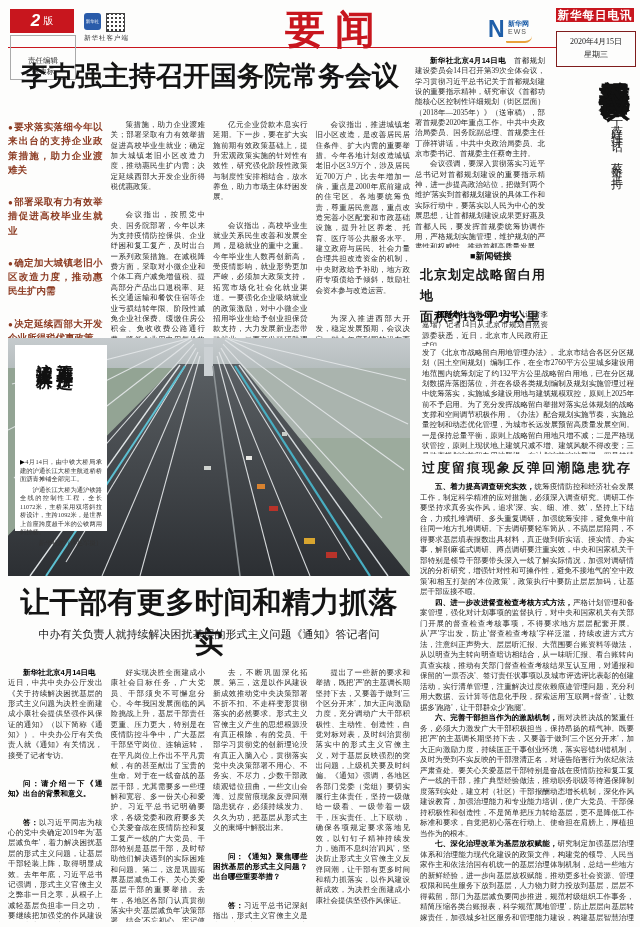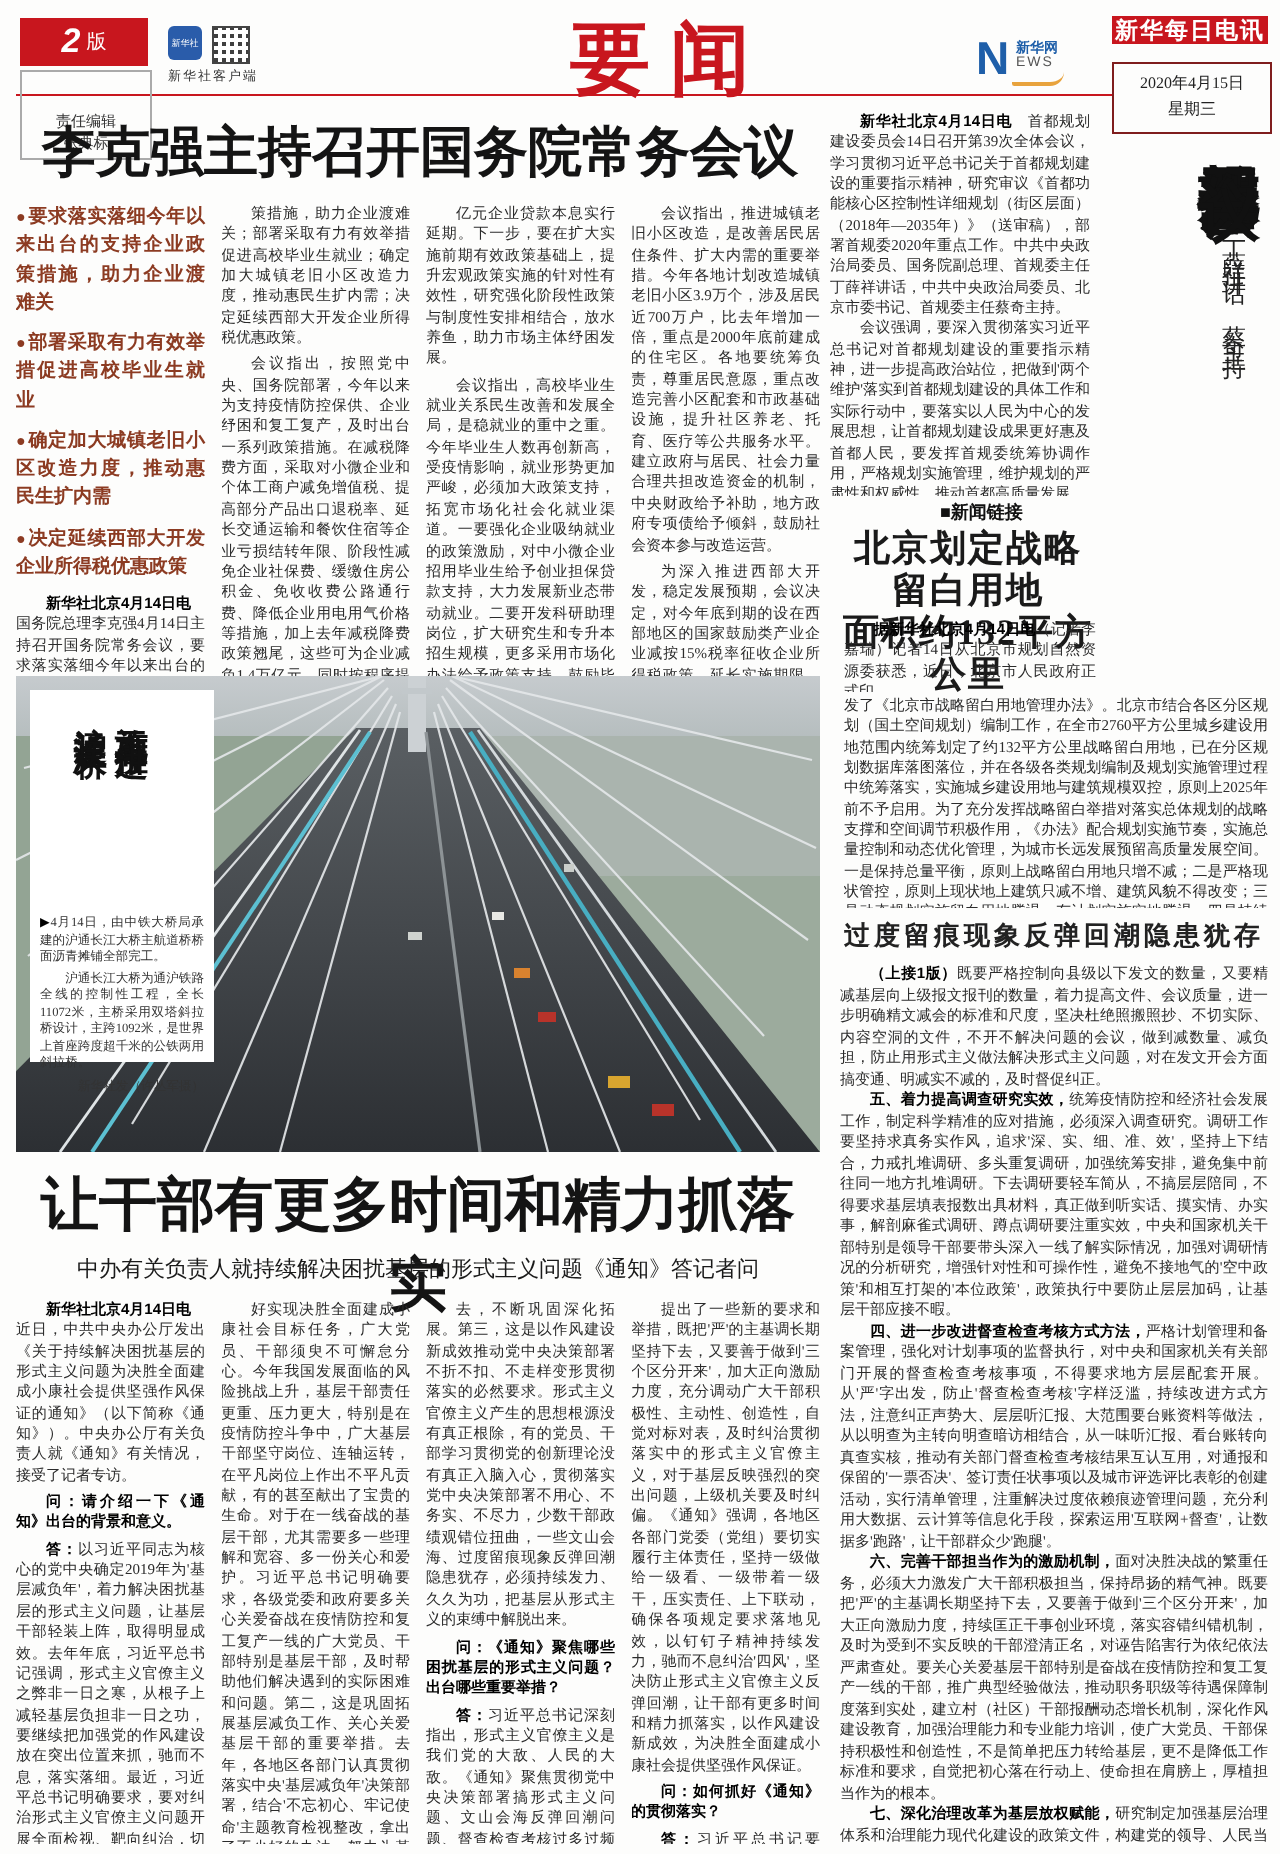--- a/index.html
+++ b/index.html
@@ -39,40 +39,40 @@
   .paperbox{left:556px;top:8px;width:78px;height:14px;background:#c8161e;color:#fff;
             font-size:11.5px;font-weight:bold;display:flex;align-items:center;justify-content:center;
             letter-spacing:1px;}
   .datebox{left:556px;top:31px;width:78px;height:31px;border:1px solid #7f1d1d;background:#fdfdfc;
            font-size:8px;line-height:13px;text-align:center;padding-top:3px;color:#222;}
   
   .a1-title{left:10px;top:58px;width:400px;text-align:center;font-size:27px;font-weight:bold;
             color:#141414;font-family:"Liberation Sans","DejaVu Sans",sans-serif;letter-spacing:0px;}
   .a1-cols{left:8px;top:102px;width:402px;height:240px;display:flex;gap:8px;overflow:hidden;}
   .col{flex:1 1 0;overflow:hidden;}
-  .col p{margin:0 0 3px 0;font-size:7.5px;line-height:1.38;text-align:justify;text-indent:2em;}
+  .col p{margin:18px 0 3px 0;font-size:7.5px;line-height:1.38;text-align:justify;text-indent:2em;}
   .col p strong{font-family:"Liberation Sans",sans-serif;font-weight:bold;color:#000;}
   .col p.bq{font-weight:bold;color:#000;font-family:"Liberation Sans",sans-serif;}
   .col p.blt{color:#8c3b22;font-size:9.5px;line-height:1.5;font-weight:bold;text-indent:0;
              margin-bottom:6px;font-family:"Liberation Sans",sans-serif;}
   .col p.blt .dot{font-size:8px;margin-right:1px;}
   
   .a2-body{left:415px;top:56px;width:130px;height:192px;overflow:hidden;}
   .a2-body p{margin:0;font-size:7.5px;line-height:1.38;text-align:justify;text-indent:2em;}
   .a2-body p strong{font-family:"Liberation Sans",sans-serif;color:#000;}
   .a2-vt{left:550px;top:56px;width:84px;height:292px;writing-mode:vertical-rl;
          display:flex;align-items:flex-start;}
   .a2-vt .vt{font-size:31px;font-weight:bold;color:#111;letter-spacing:1px;line-height:40px;
              font-family:"Liberation Sans","DejaVu Sans",sans-serif;}
   .a2-vt .vs{font-size:12px;color:#222;margin-top:46px;letter-spacing:5px;line-height:34px;
              font-family:"Liberation Serif",serif;}
   
   .nl-label{left:422px;top:250px;font-size:9px;font-weight:bold;color:#111;
             font-family:"Liberation Sans",sans-serif;margin-left:48px;}
-  .nl-title{left:420px;top:264px;width:128px;text-align:center;font-size:18px;font-weight:bold;
+  .nl-title{left:420px;top:264px;width:128px;font-size:13px;font-weight:bold;
             color:#1a1a1a;line-height:21px;letter-spacing:1px;font-family:"Liberation Serif",serif;}
   .nl-narrow{left:422px;top:310px;width:126px;height:36px;overflow:hidden;}
   .nl-wide{left:422px;top:348px;width:212px;height:106px;overflow:hidden;}
   .nl-narrow p,.nl-wide p{margin:0;font-size:7.5px;line-height:1.38;text-align:justify;}
   .nl-narrow p{text-indent:2em;}
   .nl-narrow strong,.nl-wide strong{font-family:"Liberation Sans",sans-serif;color:#000;}
   
   .a4-title{left:420px;top:459px;width:214px;text-align:center;font-size:13px;font-weight:bold;
             letter-spacing:2px;color:#222;font-family:"Liberation Serif",serif;}
   .a4-body{left:420px;top:482px;width:214px;height:440px;overflow:hidden;}
@@ -256,20 +256,19 @@
       </div>
     <div class="col">
         <p>提出了一些新的要求和举措，既把'严'的主基调长期坚持下去，又要善于做到'三个区分开来'，加大正向激励力度，充分调动广大干部积极性、主动性、创造性，自觉对标对表，及时纠治贯彻落实中的形式主义官僚主义，对于基层反映强烈的突出问题，上级机关要及时纠偏。《通知》强调，各地区各部门党委（党组）要切实履行主体责任，坚持一级做给一级看、一级带着一级干，压实责任、上下联动，确保各项规定要求落地见效，以钉钉子精神持续发力，驰而不息纠治'四风'，坚决防止形式主义官僚主义反弹回潮，让干部有更多时间和精力抓落实，以作风建设新成效，为决胜全面建成小康社会提供坚强作风保证。</p>
         <p class="bq">问：如何抓好《通知》的贯彻落实？</p>
         <p><strong>答：</strong>习近平总书记要求，各地区各部门要结合实际认真贯彻落实。中央层面整治形式主义为基层减负专项工作机制要发挥牵头抓总和统筹协调作用，加强督促指导，形成上下联动的工作格局。</p>
       </div>
   </div>
 
   <div class="abs a4-title">过度留痕现象反弹回潮隐患犹存</div>
   <div class="abs a4-body">
-      <p><strong>（上接1版）</strong>既要严格控制向县级以下发文的数量，又要精减基层向上级报文报刊的数量，着力提高文件、会议质量，进一步明确精文减会的标准和尺度，坚决杜绝照搬照抄、不切实际、内容空洞的文件，不开不解决问题的会议，做到减数量、减负担，防止用形式主义做法解决形式主义问题，对在发文开会方面搞变通、明减实不减的，及时督促纠正。</p>
       <p><strong>五、着力提高调查研究实效，</strong>统筹疫情防控和经济社会发展工作，制定科学精准的应对措施，必须深入调查研究。调研工作要坚持求真务实作风，追求'深、实、细、准、效'，坚持上下结合，力戒扎堆调研、多头重复调研，加强统筹安排，避免集中前往同一地方扎堆调研。下去调研要轻车简从，不搞层层陪同，不得要求基层填表报数出具材料，真正做到听实话、摸实情、办实事，解剖麻雀式调研、蹲点调研要注重实效，中央和国家机关干部特别是领导干部要带头深入一线了解实际情况，加强对调研情况的分析研究，增强针对性和可操作性，避免不接地气的'空中政策'和相互打架的'本位政策'，政策执行中要防止层层加码，让基层干部应接不暇。</p>
       <p><strong>四、进一步改进督查检查考核方式方法，</strong>严格计划管理和备案管理，强化对计划事项的监督执行，对中央和国家机关有关部门开展的督查检查考核事项，不得要求地方层层配套开展。从'严'字出发，防止'督查检查考核'字样泛滥，持续改进方式方法，注意纠正声势大、层层听汇报、大范围要台账资料等做法，从以明查为主转向明查暗访相结合，从一味听汇报、看台账转向真查实核，推动有关部门督查检查考核结果互认互用，对通报和保留的'一票否决'、签订责任状事项以及城市评选评比表彰的创建活动，实行清单管理，注重解决过度依赖痕迹管理问题，充分利用大数据、云计算等信息化手段，探索运用'互联网+督查'，让数据多'跑路'，让干部群众少'跑腿'。</p>
       <p><strong>六、完善干部担当作为的激励机制，</strong>面对决胜决战的繁重任务，必须大力激发广大干部积极担当，保持昂扬的精气神。既要把'严'的主基调长期坚持下去，又要善于做到'三个区分开来'，加大正向激励力度，持续匡正干事创业环境，落实容错纠错机制，及时为受到不实反映的干部澄清正名，对诬告陷害行为依纪依法严肃查处。要关心关爱基层干部特别是奋战在疫情防控和复工复产一线的干部，推广典型经验做法，推动职务职级等待遇保障制度落到实处，建立村（社区）干部报酬动态增长机制，深化作风建设教育，加强治理能力和专业能力培训，使广大党员、干部保持积极性和创造性，不是简单把压力转给基层，更不是降低工作标准和要求，自觉把初心落在行动上、使命担在肩膀上，厚植担当作为的根本。</p>
       <p><strong>七、深化治理改革为基层放权赋能，</strong>研究制定加强基层治理体系和治理能力现代化建设的政策文件，构建党的领导、人民当家作主和依法治国有机统一的基层治理体制机制，总结一些地方的新鲜经验，进一步向基层放权赋能，推动更多社会资源、管理权限和民生服务下放到基层，人力物力财力投放到基层，层层不得截留，部门为基层减负要同步推进，规范村级组织工作事务，精简压缩各类台账报表，科学规范'属地管理'，防止层层向基层转嫁责任，加强城乡社区服务和管理能力建设，构建基层智慧治理体系，提升基层公共服务、公共管理、公共安全保障水平，促进减负增效，夯实基层基础。</p>
     </div>
 
 </div>
 
 </body></html>

